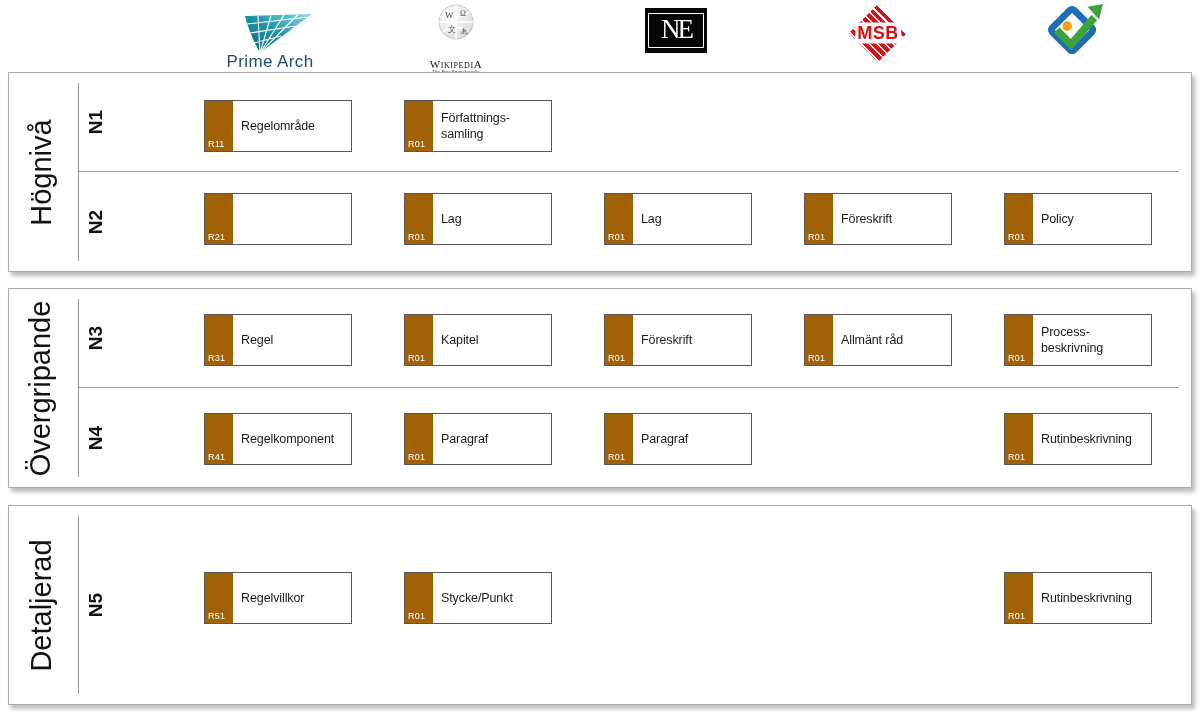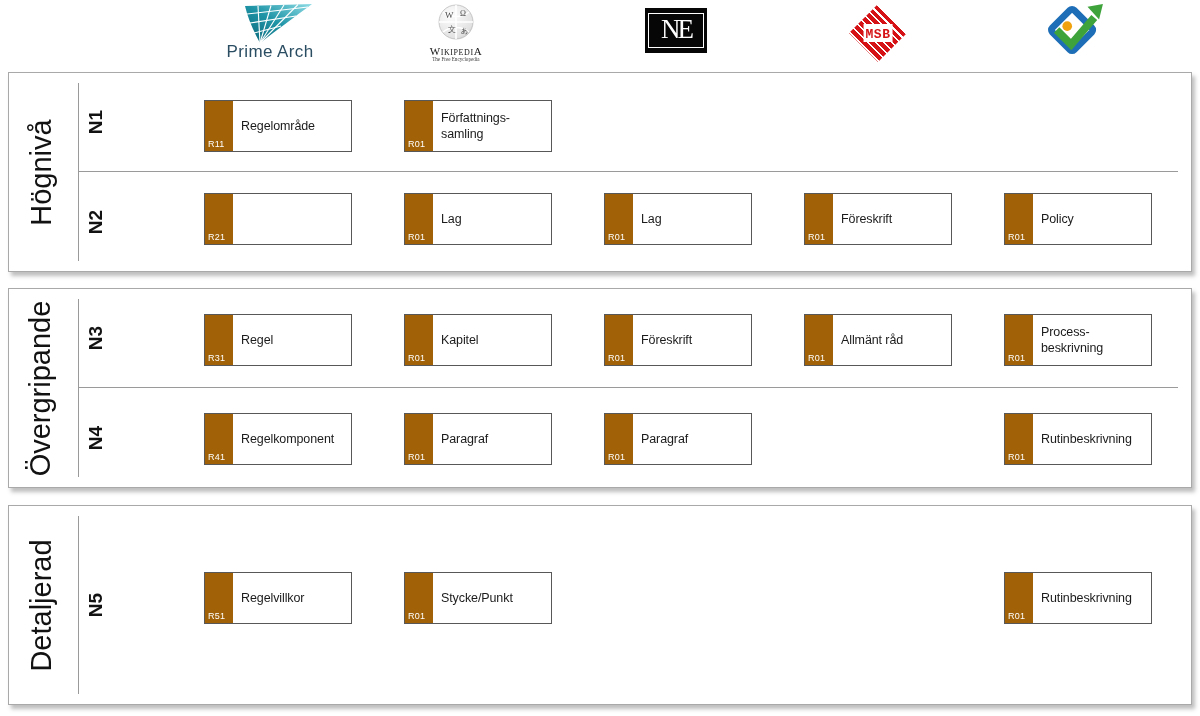--- a/index.html
+++ b/index.html
@@ -1,33 +1,33 @@
 <!DOCTYPE html>
 <html><head>
 <meta charset="utf-8">
 <style>
   html,body{margin:0;padding:0;background:#fff;}
   #page{position:relative;width:1200px;height:716px;background:#fff;overflow:hidden;
         font-family:"Liberation Sans",sans-serif;}
 
   
   .logo{position:absolute;display:flex;flex-direction:column;align-items:center;}
-  .logo-pa{left:210px;top:2px;width:120px;}
+  .logo-pa{left:210px;top:12px;width:120px;}
   .pa-text{font-size:17px;color:#2b4d62;letter-spacing:.4px;margin-top:-2px;}
   .logo-wiki{left:413px;top:4px;width:86px;}
-  .wiki-title{font-family:"Liberation Serif",serif;font-size:11px;letter-spacing:.6px;color:#141414;margin-top:5px;font-variant:small-caps;}
+  .wiki-title{font-family:"Liberation Serif",serif;font-size:11px;letter-spacing:.6px;color:#141414;margin-top:18px;font-variant:small-caps;}
   .wiki-tag{font-family:"Liberation Serif",serif;font-size:6px;color:#3c3c3c;transform:scale(.85);transform-origin:top center;}
   .logo-ne{left:645px;top:8px;width:62px;height:45px;background:#060606;box-sizing:border-box;padding:3px;display:flex;}
   .ne-inner{flex:1;border:1.5px solid #fff;display:flex;align-items:center;justify-content:center;
             font-family:"Liberation Serif",serif;font-size:27px;color:#fff;letter-spacing:-3px;padding-bottom:2px;}
   .logo-msb{left:849px;top:4px;width:58px;height:58px;}
   .msb-diamond{position:absolute;inset:0;clip-path:polygon(50% 0,100% 50%,50% 100%,0 50%);
                background:repeating-linear-gradient(45deg,#d51317 0 4px,#ffffff 4px 5.6px);}
   .msb-chip{position:absolute;left:50%;top:50%;transform:translate(-50%,-50%);background:#fff;padding:0 2px;}
-  .msb-chip span{font-weight:800;font-size:13px;color:#d51317;letter-spacing:.5px;font-family:Liberation Mono, monospace;}
+  .msb-chip span{font-weight:800;font-size:18px;color:#d51317;letter-spacing:.5px;font-family:Liberation Sans, sans-serif;}
   .logo-5{left:1043px;top:2px;width:62px;}
 
   
   .section{position:absolute;left:8px;width:1184px;height:200px;background:#fff;
            border:1px solid #a9a9a9;box-shadow:3px 4px 4px rgba(110,110,110,.45);box-sizing:border-box;}
   .sec-1{top:72px;} .sec-2{top:288px;} .sec-3{top:505px;}
   .sec-title{position:absolute;left:0;top:0;bottom:0;width:64px;display:flex;align-items:center;justify-content:center;}
   .sec-title span{transform:rotate(-90deg);white-space:nowrap;font-size:29px;color:#121212;}
   .vline{position:absolute;left:69px;top:10px;height:178px;width:1px;background:#9a9a9a;}
   .hdiv{position:absolute;left:69px;top:98px;width:1100px;height:1px;background:#9a9a9a;}

